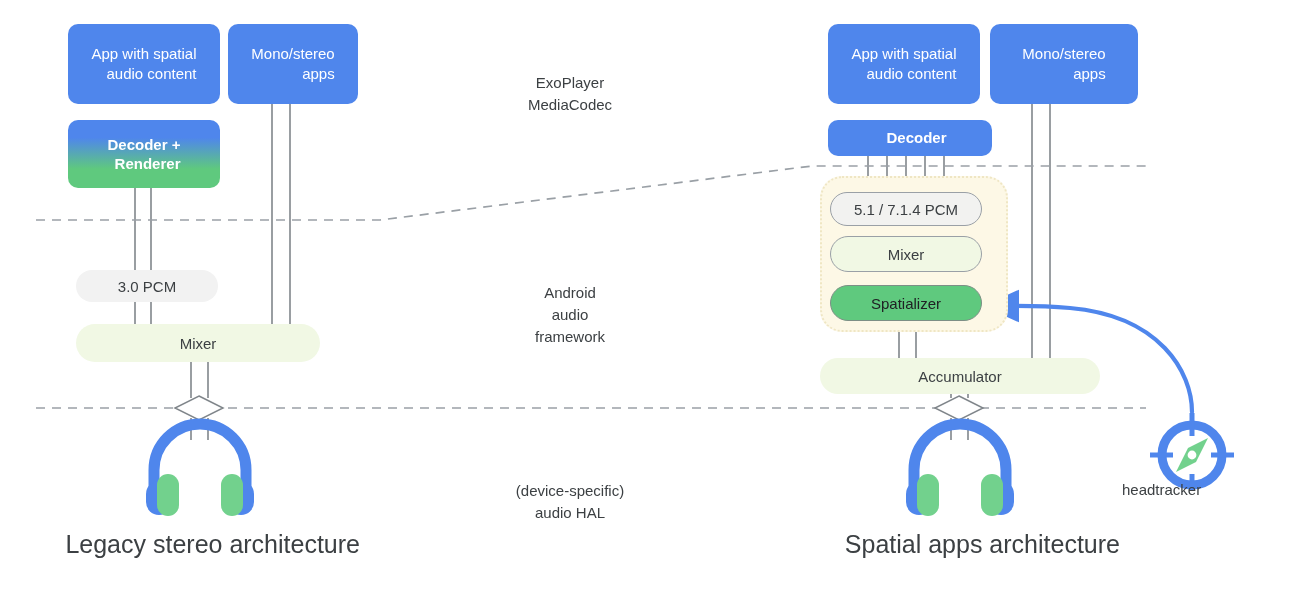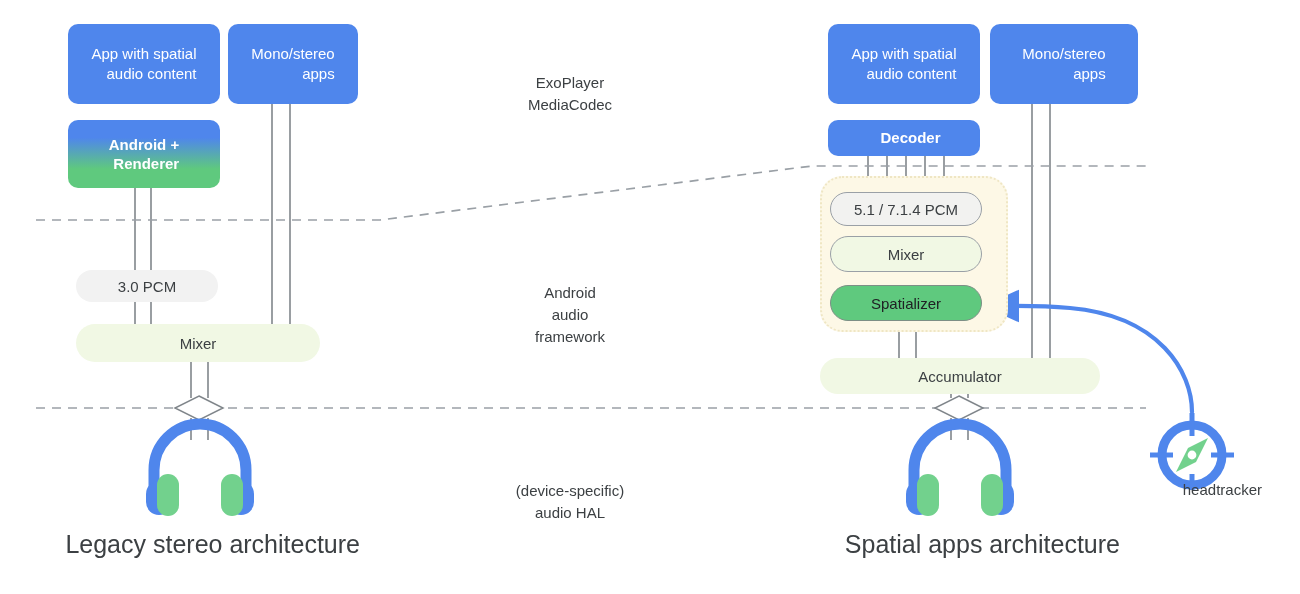--- a/index.html
+++ b/index.html
@@ -108,21 +108,21 @@
     position:absolute;
     font-size:25px;
     color:#3c4043;
     text-align:right;
     z-index:5;
   }
   .htlabel{
     position:absolute;
     font-size:15px;
     color:#3c4043;
-    text-align:right;
+    text-align:left;
     z-index:5;
   }
 </style>
 </head>
 <body>
 
 <div id="stage">
 
   <div class="cream" style="left:820px;top:176px;width:184px;height:152px;"></div>
 
@@ -223,21 +223,21 @@
     <span style="white-space:pre-line;">App with spatial
 audio content</span>
   </div>
 
   <div class="node appbox" style="left:228px;top:24px;width:130px;height:80px;">
     <span style="white-space:pre-line;">Mono/stereo
 apps</span>
   </div>
 
   <div class="node decoder-grad" style="left:68px;top:120px;width:152px;height:68px;">
-    <span style="white-space:pre-line;">Android +
+    <span style="white-space:pre-line;">Decoder +
 Renderer</span>
   </div>
 
   <div class="node pill-gray" style="left:76px;top:270px;width:142px;height:32px;">
     <span>3.0 PCM</span>
   </div>
 
   <div class="node pill-green" style="left:76px;top:324px;width:244px;height:38px;">
     <span>Mixer</span>
   </div>
@@ -265,21 +265,21 @@
   <div class="node appbox" style="left:828px;top:24px;width:152px;height:80px;">
     <span style="white-space:pre-line;">App with spatial
 audio content</span>
   </div>
 
   <div class="node appbox" style="left:990px;top:24px;width:148px;height:80px;">
     <span style="white-space:pre-line;">Mono/stereo
 apps</span>
   </div>
 
-  <div class="node decoder" style="left:828px;top:120px;width:152px;height:36px;padding-left:13px;">
+  <div class="node decoder" style="left:828px;top:120px;width:164px;height:36px;padding-left:13px;">
     <span>Decoder</span>
   </div>
 
   <div class="node pill-gray-b" style="left:830px;top:192px;width:152px;height:34px;">
     <span>5.1 / 7.1.4 PCM</span>
   </div>
 
   <div class="node pill-green-b" style="left:830px;top:236px;width:152px;height:36px;">
     <span>Mixer</span>
   </div>

